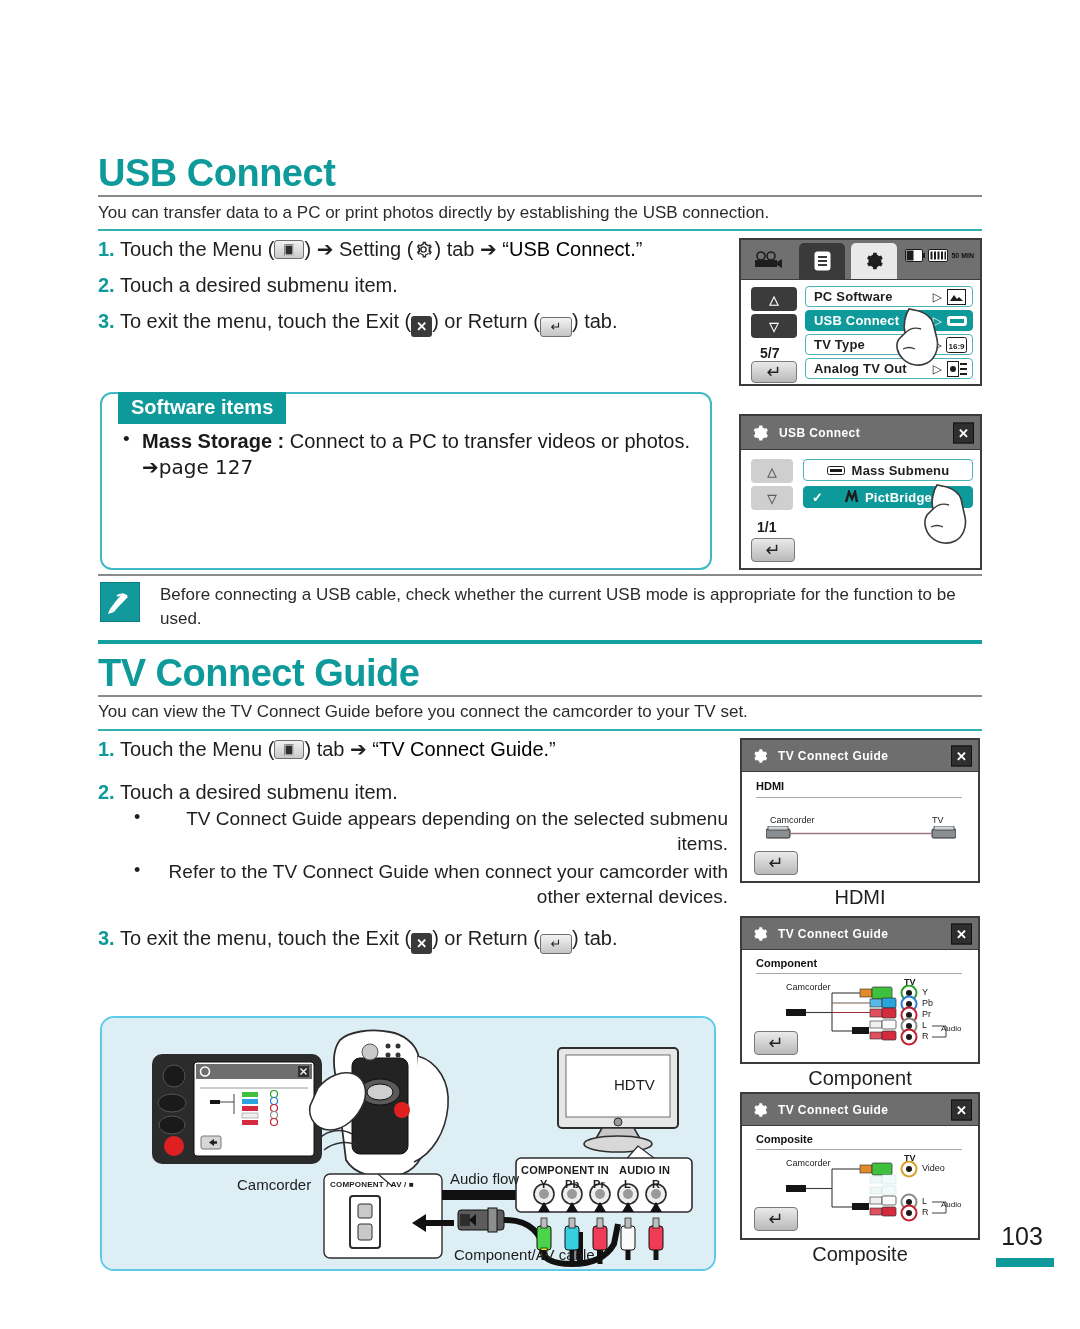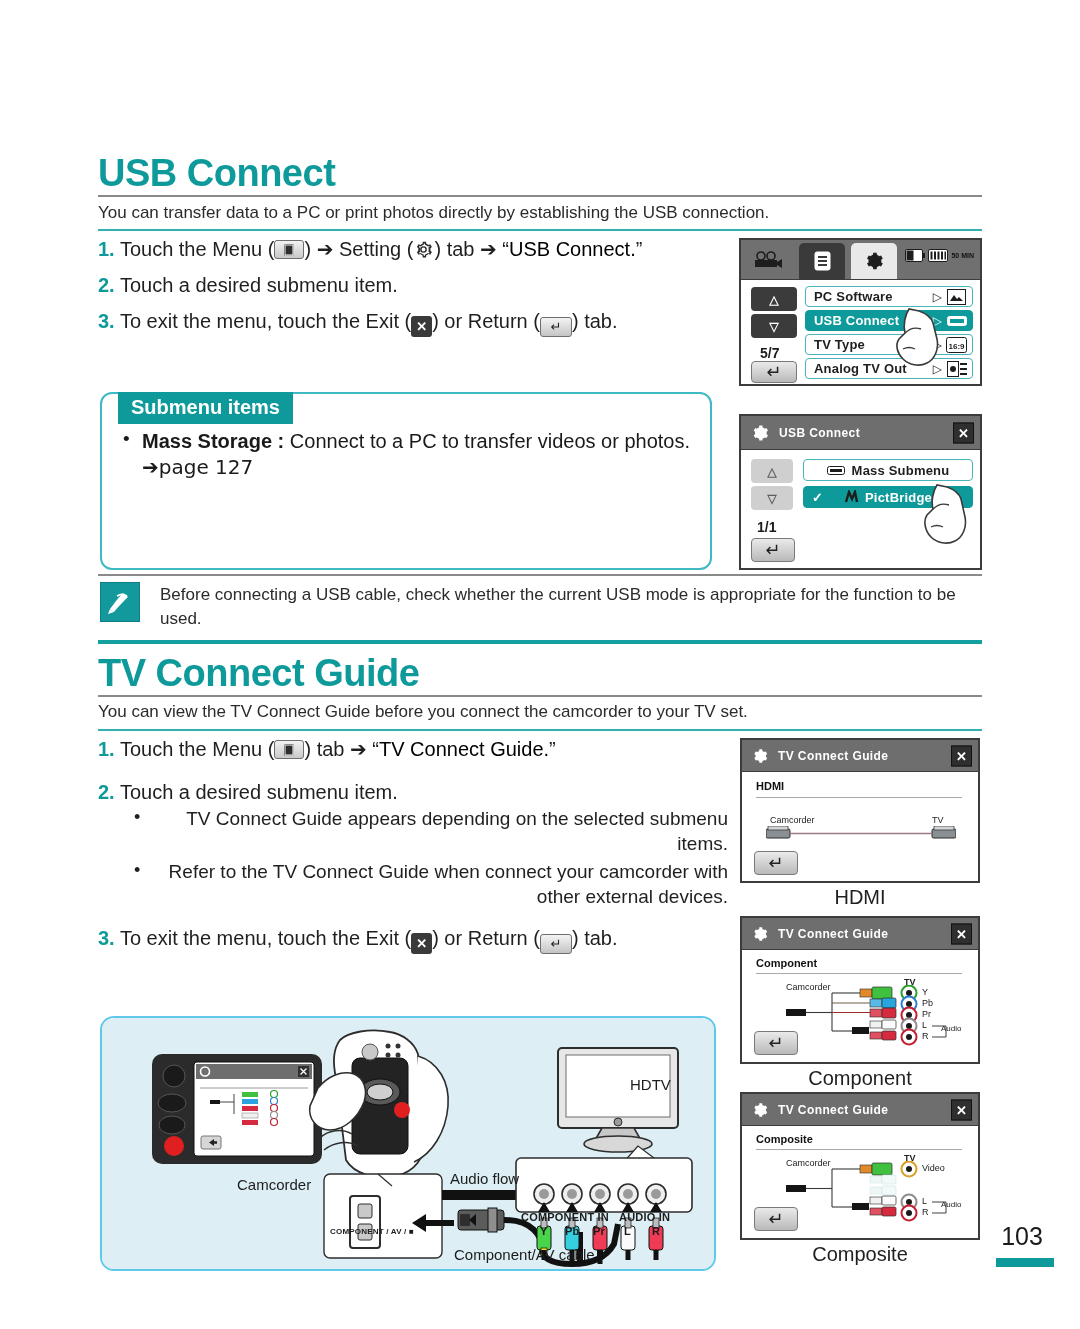--- a/index.html
+++ b/index.html
@@ -198,21 +198,21 @@
   }
 
   
   .illus {
     position: absolute;
     border: 2px solid #5ec8e8; border-radius: 14px;
     background: #ffffff; overflow:hidden;
   }
   .illus-inner { position:absolute; inset:0; background:#ddeff5; }
   .il-lbl { position:absolute; font-size: 15px; color:#1c1c1c; }
-  .il-lbl.xs { font-size: 8px; font-weight:bold; letter-spacing:.2px;margin-top:47px; }
+  .il-lbl.xs { font-size: 8px; font-weight:bold; letter-spacing:.2px; }
 
   
   .pageno {
     position:absolute; font-size: 25px; color:#1a1a1a; font-weight: normal;
   }
   .pagebar { position:absolute; height: 9px; background:#0e9a9a; }
 </style>
 </head>
 <body>
 
@@ -342,21 +342,21 @@
 
       <svg class="hand" style="left:148px; top:24px;" width="54" height="64" viewBox="0 0 54 64">
         <path d="M20 4 C16 10, 14 20, 16 28 L10 34 C6 40, 8 48, 14 54 C20 60, 30 62, 38 58 C46 54, 50 44, 48 34 L44 18 C42 12, 36 8, 30 6 Z" fill="#ffffff" stroke="#3a3a3a" stroke-width="1.6"></path>
         <path d="M16 28 C20 24, 26 22, 32 24" fill="none" stroke="#3a3a3a" stroke-width="1.4"></path>
         <path d="M14 44 C18 42, 22 42, 26 44" fill="none" stroke="#3a3a3a" stroke-width="1.3"></path>
       </svg>
     </div>
   </div>
 
   <div class="sub-box" style="left:100px; top:392px; width:612px; height:178px;"></div>
-  <div class="sub-tag" style="left:118px; top:392px;">Submenu items</div>
+  <div class="sub-tag" style="left:118px; top:392px;">Software items</div>
   <div class="sub-list" style="left:118px; top:428px; width:578px;">
     <div class="li">
       <b>Mass Storage :</b>
       <span>Connect to a PC to transfer videos or photos.</span>
       <span class="arr">➔page 127</span>
     </div>
   </div>
 
   <div class="lcd" style="left:739px; top:414px; width:243px; height:156px;">
     <div class="lcd-titlebar" style="height:34px;">
@@ -693,21 +693,21 @@
       <rect x="491" y="208" width="14" height="24" rx="3" fill="#f03b56" stroke="#111"></rect>
       <rect x="495" y="200" width="6" height="10" fill="#bdbdbd" stroke="#111" stroke-width="0.7"></rect>
       <rect x="519" y="208" width="14" height="24" rx="3" fill="#fafafa" stroke="#111"></rect>
       <rect x="523" y="200" width="6" height="10" fill="#bdbdbd" stroke="#111" stroke-width="0.7"></rect>
       <rect x="547" y="208" width="14" height="24" rx="3" fill="#f03b56" stroke="#111"></rect>
       <rect x="551" y="200" width="6" height="10" fill="#bdbdbd" stroke="#111" stroke-width="0.7"></rect>
       <path d="M442 232 v10 M470 232 v14 M498 232 v14 M526 232 v10 M554 232 v10" stroke="#111" stroke-width="5"></path>
     </svg>
 
     <div class="il-lbl" style="left:135px; top:158px;">Camcorder</div>
-    <div class="il-lbl" style="left:528px; top:58px;">HDTV</div>
+    <div class="il-lbl" style="left:512px; top:58px;">HDTV</div>
     <div class="il-lbl" style="left:348px; top:152px;">Audio flow</div>
     <div class="il-lbl" style="left:352px; top:228px;">Component/AV cable</div>
     <div class="il-lbl xs" style="left:228px; top:162px;">COMPONENT / AV / ■</div>
     <div class="il-lbl xs" style="left:419px; top:146px; font-size:11px;">COMPONENT IN</div>
     <div class="il-lbl xs" style="left:517px; top:146px; font-size:11px;">AUDIO IN</div>
     <div class="il-lbl xs" style="left:438px; top:160px; font-size:11px;">Y</div>
     <div class="il-lbl xs" style="left:463px; top:160px; font-size:11px;">Pb</div>
     <div class="il-lbl xs" style="left:491px; top:160px; font-size:11px;">Pr</div>
     <div class="il-lbl xs" style="left:522px; top:160px; font-size:11px;">L</div>
     <div class="il-lbl xs" style="left:550px; top:160px; font-size:11px;">R</div>

